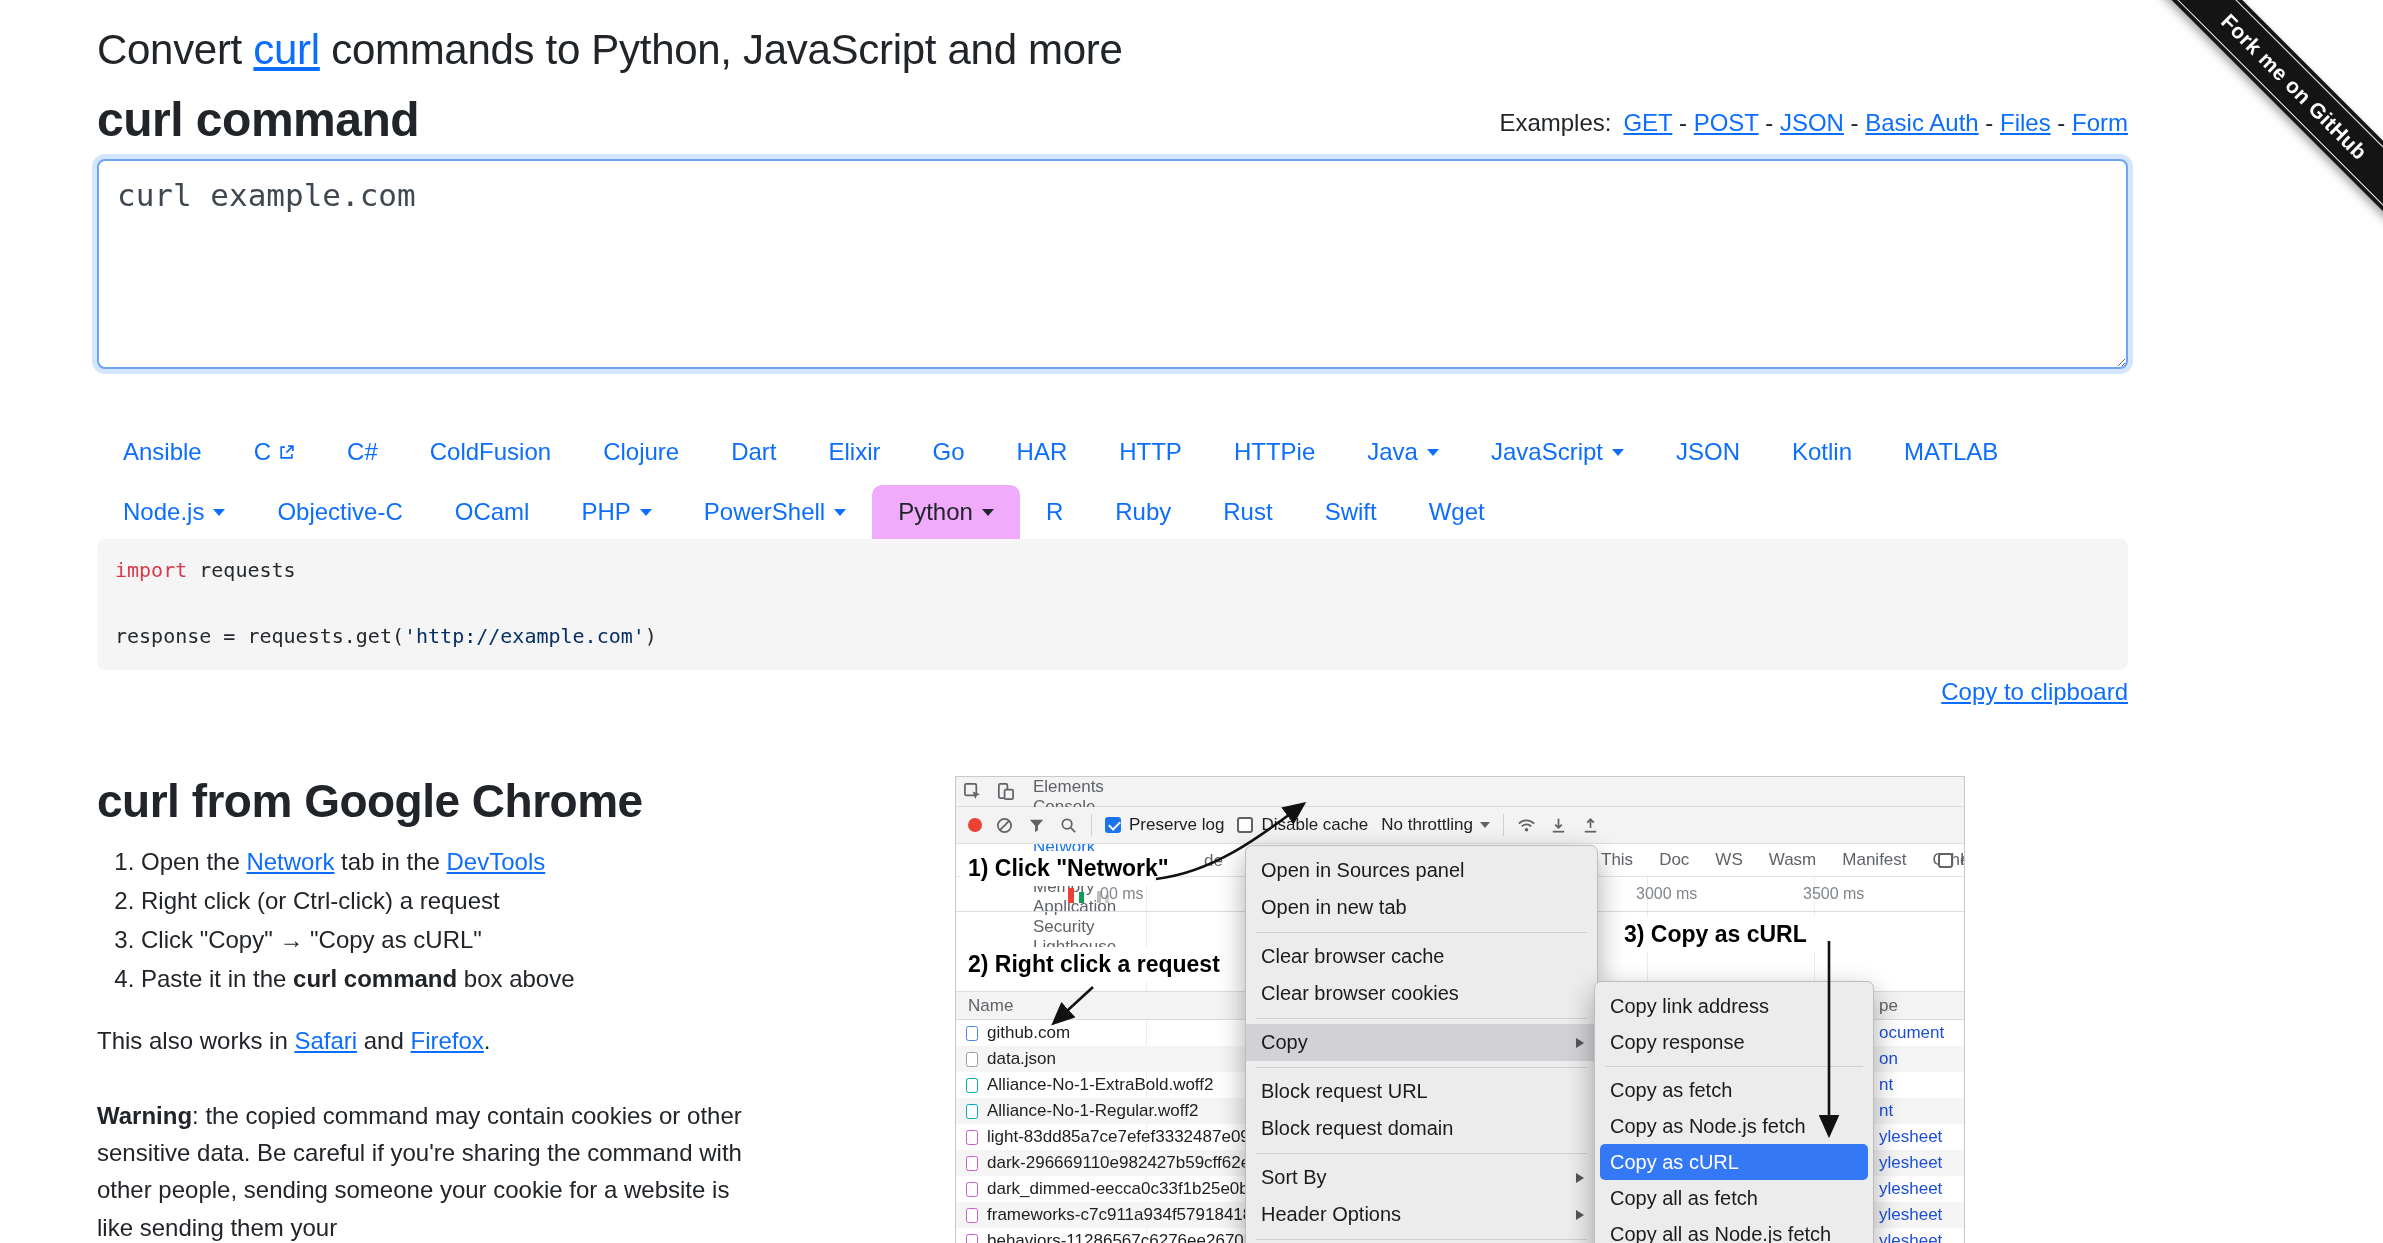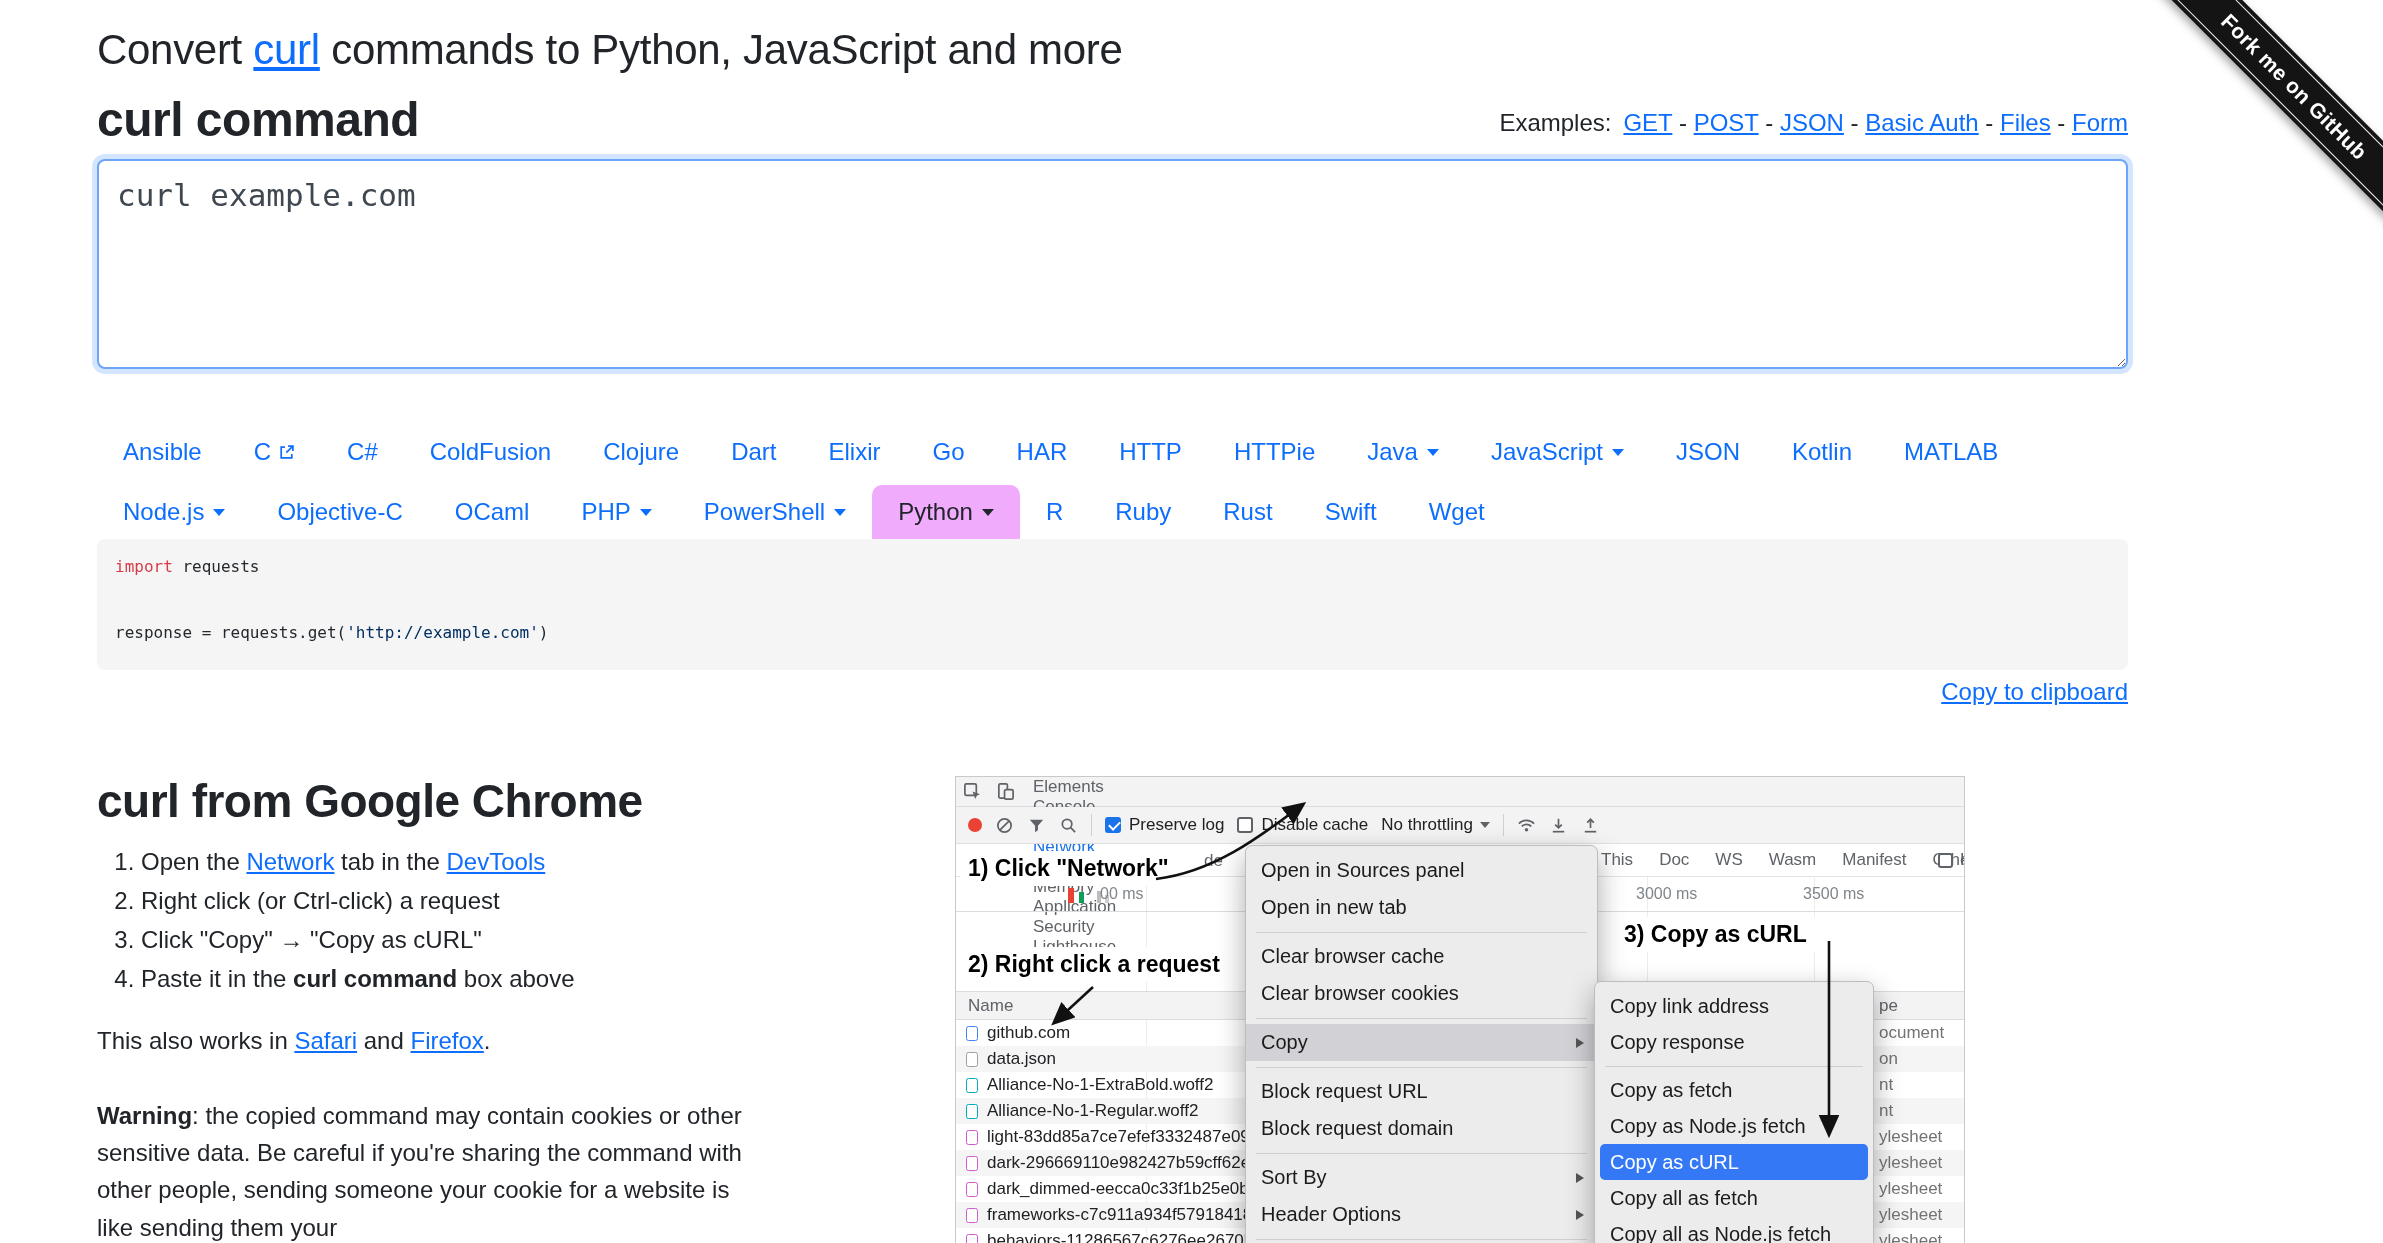--- a/index.html
+++ b/index.html
@@ -38,21 +38,21 @@
   .lang .caret { display: none; width: 0; height: 0; margin-left: 9px;
     border-left: 6px solid transparent; border-right: 6px solid transparent;
     border-top: 7px solid currentColor; }
   .lang.f-caret .caret { display: inline-block; }
   .lang .ext-icon { display: none; width: 17px; height: 17px; margin-left: 7px; }
   .lang.f-external .ext-icon { display: inline-block; }
   .lang.f-active { background: #f0abfc; color: #212529; border-radius: 10px 10px 0 0; }
 
   .code-block {
     background: #f5f5f5; border-radius: 8px; padding: 16px 18px;
-    font-family: "DejaVu Sans Mono", monospace; font-size: 16px; line-height: 1.5;
+    font-family: "DejaVu Sans Mono", monospace; font-size: 20px; line-height: 1.5;
     color: #24292e;
   }
   .code-line { min-height: 33px; white-space: pre; }
   .kw { color: #d73a49; }
   .str { color: #032f62; }
   .copy-row { text-align: right; margin-top: 8px; font-size: 24px; }
 
   .chrome-section { position: relative; margin-top: 68px; min-height: 481px; }
   .chrome-heading { font-size: 46px; font-weight: 600; margin: 0; letter-spacing: -0.5px; }
   .steps { font-size: 24px; line-height: 1.5; margin: 16px 0 0; padding-left: 44px; width: 660px; }
@@ -116,21 +116,21 @@
     border-top: 1px solid #dadce0; border-bottom: 1px solid #dadce0; display: flex; align-items: center;
     padding-left: 12px; color: #5f6368; z-index: 1; }
   .dt-rows { position: absolute; left: 0; top: 243px; right: 0; z-index: 1; }
   .req { height: 26px; display: flex; align-items: center; padding-left: 10px; position: relative; white-space: nowrap; cursor: pointer; }
   .req:nth-child(even) { background: #f5f5f5; }
   .req-ic { width: 12px; height: 15px; border: 1.5px solid #9aa0a6; border-radius: 2.5px; margin-right: 9px; flex: none; background: #fff; }
   .type-doc .req-ic { border-color: #4285f4; }
   .type-json .req-ic { border-color: #9aa0a6; }
   .type-font .req-ic { border-color: #00acc1; }
   .type-css .req-ic { border-color: #cf5bd0; }
-  .frag-right { position: absolute; left: 923px; color: #737373; }
+  .frag-right { position: absolute; left: 923px; color: #1d4ed8; }
   .dt-thead .frag-right { color: #5f6368; }
 
   .ann { position: absolute; background: #fff; font-weight: 700; font-size: 23px; color: #000;
     padding: 4px 8px; z-index: 5; white-space: nowrap; }
   .arr { position: absolute; z-index: 40; overflow: visible; }
 
   .menu { position: absolute; background: #ececec; border: 1px solid #bdbdbd; border-radius: 7px;
     box-shadow: 0 10px 28px rgba(0,0,0,.33); padding: 6px 0; font-size: 20px; color: #1b1b1b; }
   .ctx { left: 289px; top: 68px; width: 353px; z-index: 10; }
   .sub { left: 638px; top: 204px; width: 280px; z-index: 11; }

